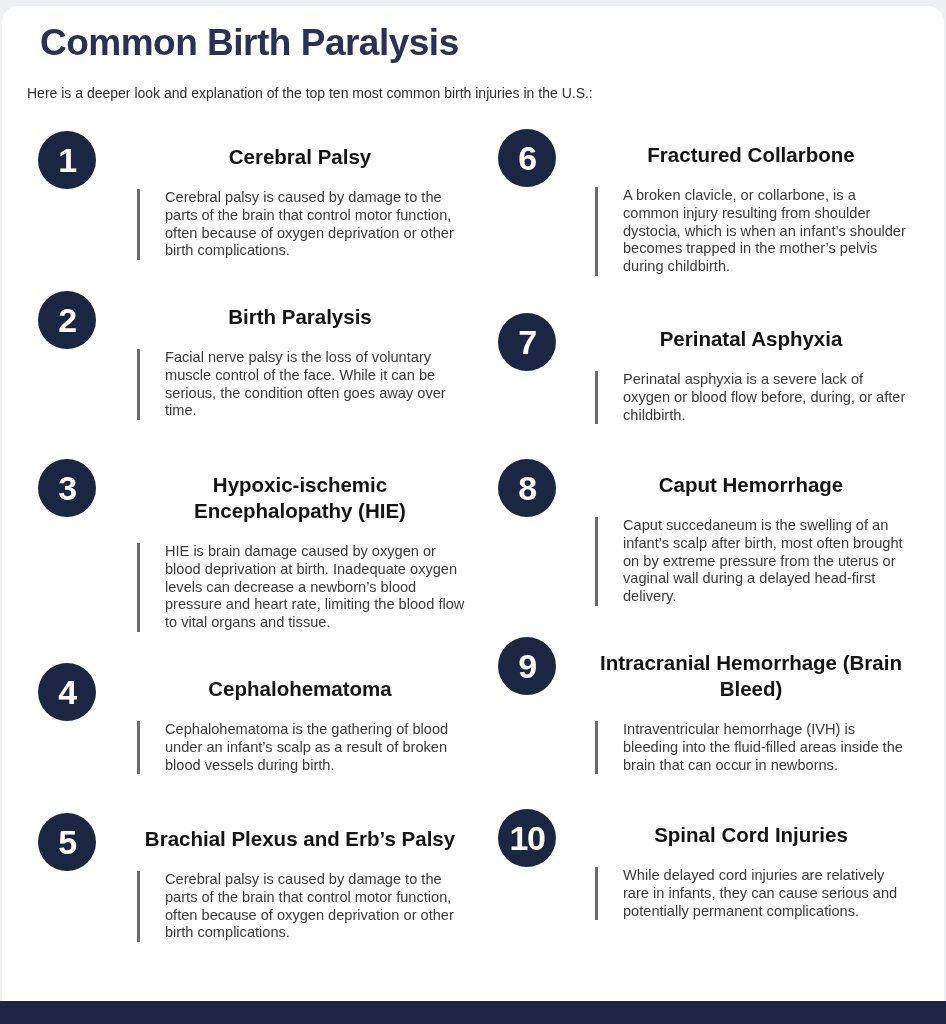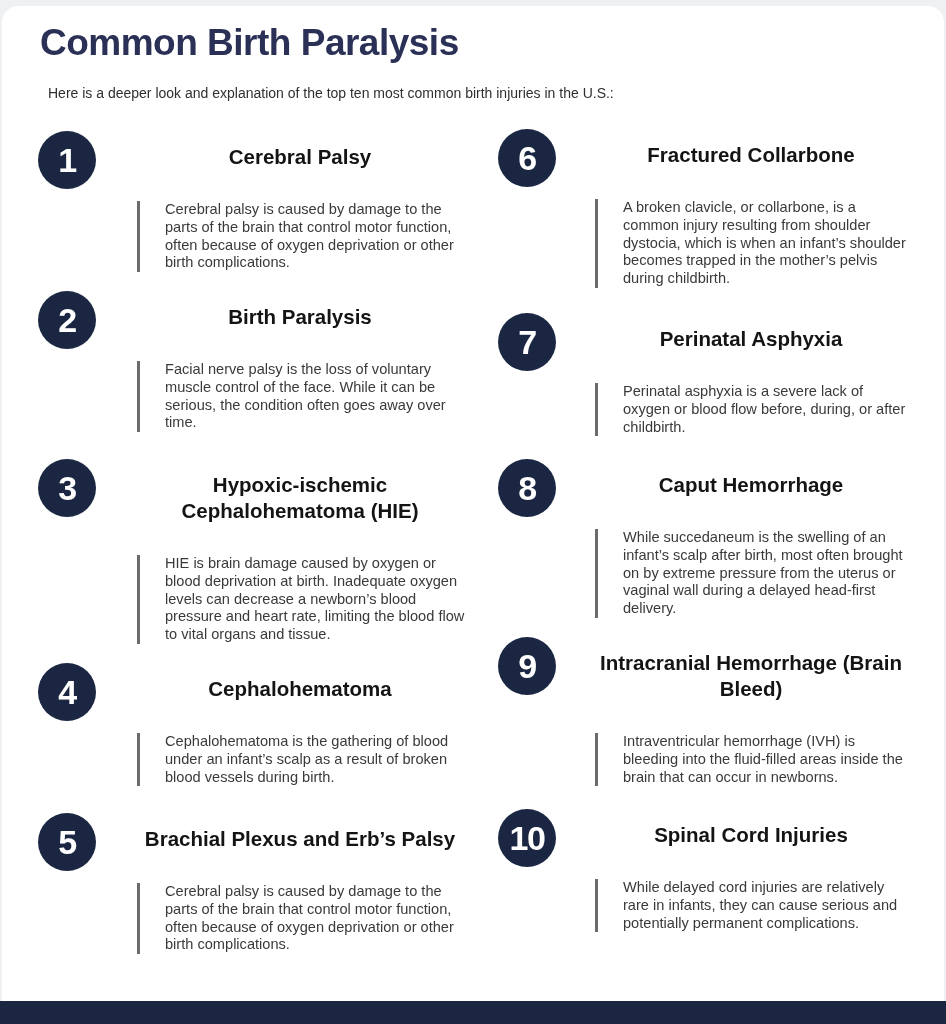--- a/index.html
+++ b/index.html
@@ -25,21 +25,21 @@
     position: absolute;
     top: 22px; left: 40px;
     font-size: 37px;
     font-weight: 800;
     letter-spacing: -0.5px;
     color: #2b3156;
     z-index: 2;
   }
   .page-subtitle {
     position: absolute;
-    top: 85px; left: 48px;
+    top: 85px; left: 27px;
     font-size: 14px;
     color: #2f2f2f;
     z-index: 2;
   }
   .item {
     position: absolute;
     display: flex;
     align-items: flex-start;
     z-index: 2;
   }
@@ -63,21 +63,21 @@
   }
   .right .content { width: 316px; margin-left: 37px; }
   .item-title {
     font-size: 20.5px;
     font-weight: 700;
     color: #141414;
     line-height: 1.27;
     text-align: center;
   }
   .desc {
-    margin-top: 31px;
+    margin-top: 19px;
     margin-left: 2px;
     border-left: 3px solid #6b6b6b;
     padding-left: 25px;
     font-size: 14.6px;
     line-height: 1.22;
     color: #3a3a3a;
   }
   .left  .desc { width: 300px; }
   .right .desc { width: 288px; }
   
@@ -126,21 +126,21 @@
       <div class="item-title">Birth Paralysis</div>
       <div class="desc">Facial nerve palsy is the loss of voluntary muscle control of the face. While it can be serious, the condition often goes away over time.</div>
     </div>
   </div>
 
   <div class="item left i3">
     <div class="badge">
         <span>3</span>
       </div>
     <div class="content">
-      <div class="item-title">Hypoxic-ischemic Cephalohematoma (HIE)</div>
+      <div class="item-title">Hypoxic-ischemic Encephalopathy (HIE)</div>
       <div class="desc">HIE is brain damage caused by oxygen or blood deprivation at birth. Inadequate oxygen levels can decrease a newborn’s blood pressure and heart rate, limiting the blood flow to vital organs and tissue.</div>
     </div>
   </div>
 
   <div class="item left i4">
     <div class="badge">
         <span>4</span>
       </div>
     <div class="content">
       <div class="item-title">Cephalohematoma</div>
@@ -177,21 +177,21 @@
       <div class="desc">Perinatal asphyxia is a severe lack of oxygen or blood flow before, during, or after childbirth.</div>
     </div>
   </div>
 
   <div class="item right i8">
     <div class="badge">
         <span>8</span>
       </div>
     <div class="content">
       <div class="item-title">Caput Hemorrhage</div>
-      <div class="desc">While succedaneum is the swelling of an infant’s scalp after birth, most often brought on by extreme pressure from the uterus or vaginal wall during a delayed head-first delivery.</div>
+      <div class="desc">Caput succedaneum is the swelling of an infant’s scalp after birth, most often brought on by extreme pressure from the uterus or vaginal wall during a delayed head-first delivery.</div>
     </div>
   </div>
 
   <div class="item right i9">
     <div class="badge">
         <span>9</span>
       </div>
     <div class="content">
       <div class="item-title">Intracranial Hemorrhage (Brain Bleed)</div>
       <div class="desc">Intraventricular hemorrhage (IVH) is bleeding into the fluid-filled areas inside the brain that can occur in newborns.</div>

